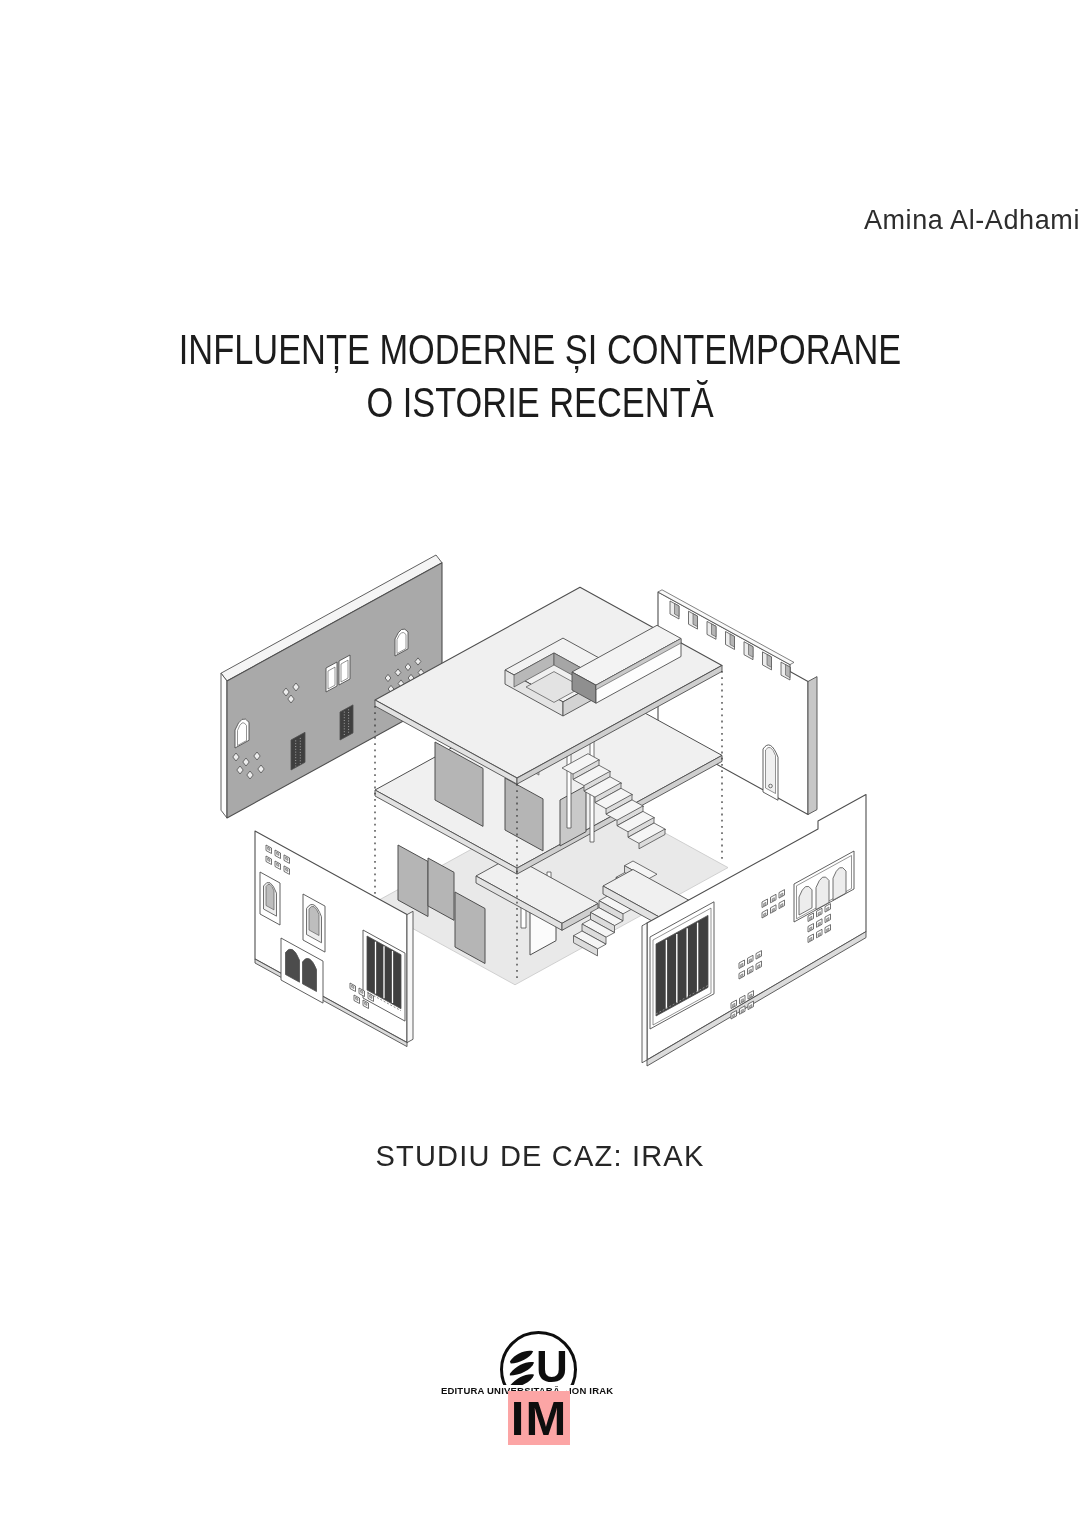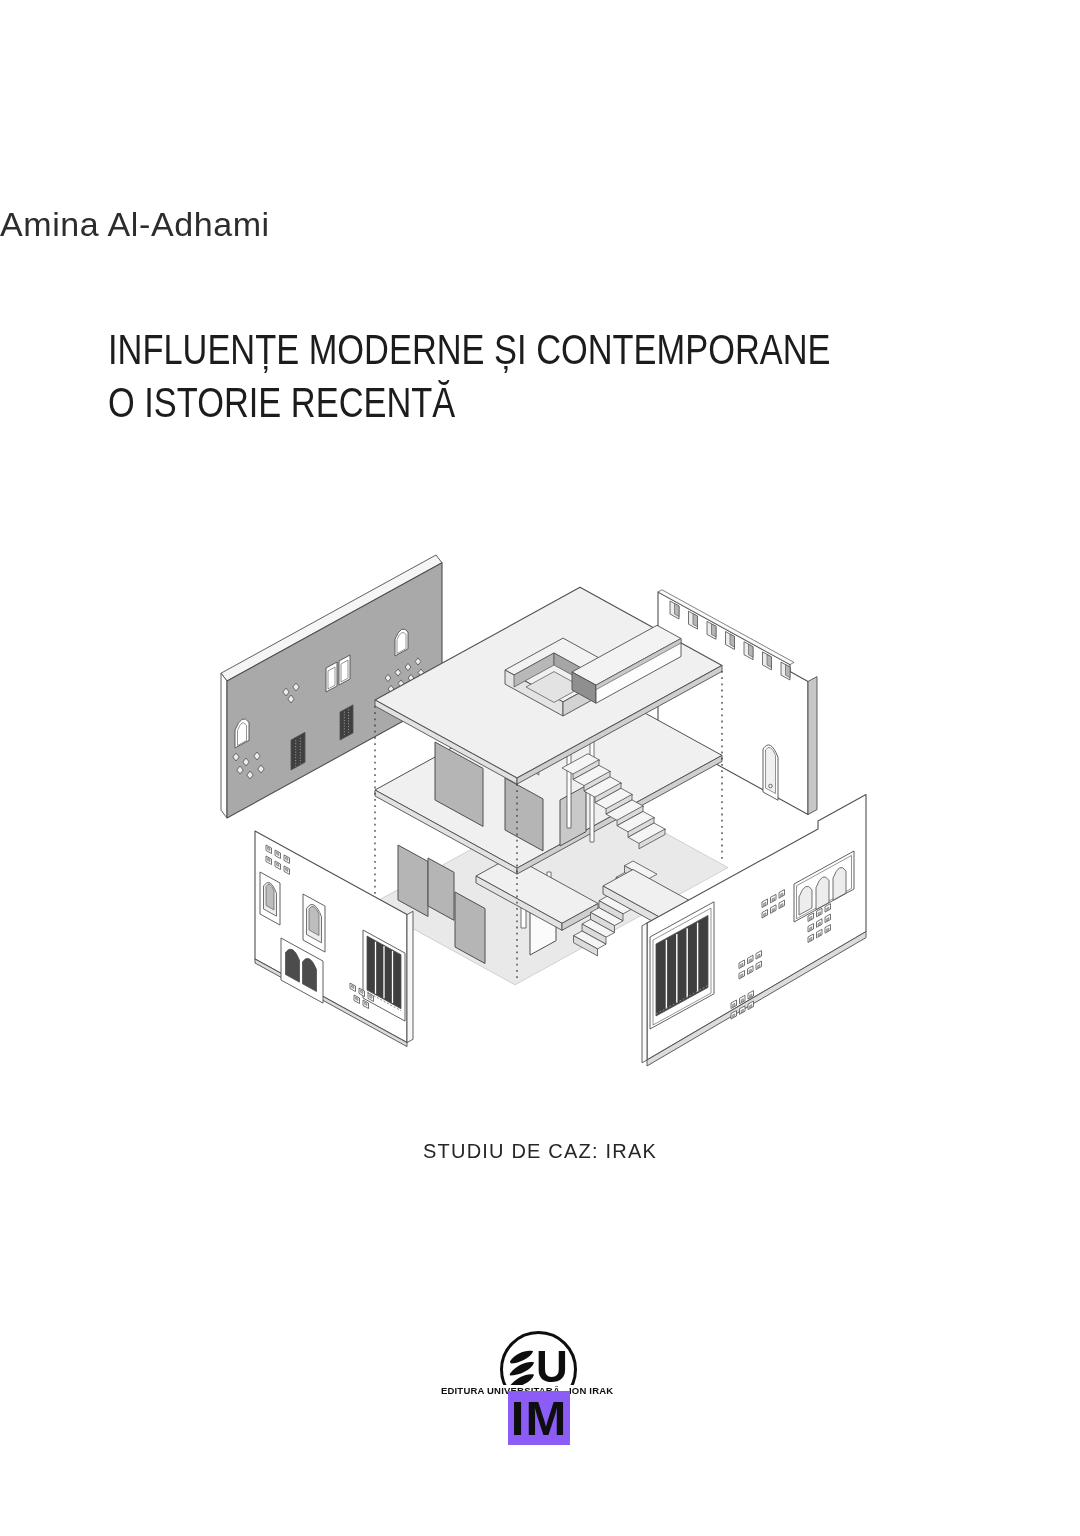--- a/index.html
+++ b/index.html
@@ -1,33 +1,33 @@
 <!DOCTYPE html>
 <html><head>
 <meta charset="utf-8">
 <style>
   html,body{margin:0;padding:0;}
   body{
     width:1080px;height:1536px;position:relative;background:#ffffff;
     font-family:"Liberation Sans",sans-serif;color:#1b1b1b;overflow:hidden;
   }
   .author{
-    position:absolute;left:0;top:205px;width:100%;text-align:left;
-    font-size:34px;letter-spacing:.6px;color:#2d2d2d;font-weight:400;
+    position:absolute;left:0;top:205px;width:100%;text-align:right;
+    font-size:27px;letter-spacing:.6px;color:#2d2d2d;font-weight:400;
   }
   .title{
-    position:absolute;left:0;top:323px;width:100%;color:#1c1c1c;
+    position:absolute;left:0;top:323px;width:100%;text-align:center;color:#1c1c1c;
   }
   .title-line{
     display:block;font-size:43px;line-height:53px;font-weight:500;
     transform:scaleX(0.8);transform-origin:50% 50%;white-space:nowrap;
   }
   .subtitle{
     position:absolute;left:0;top:1140px;width:100%;text-align:center;
-    font-size:20px;letter-spacing:1.2px;color:#262626;font-weight:400;
+    font-size:29px;letter-spacing:1.2px;color:#262626;font-weight:400;
   }
   .figure{position:absolute;left:0;top:0;width:1080px;height:1536px;}
   .figure svg{position:absolute;left:0;top:0;}
   
   .logo{position:absolute;left:410px;top:1325px;width:260px;height:130px;color:#0e0e0e;}
   .logo-circle{
     position:absolute;left:90px;top:6px;width:71px;height:71px;
     border:3.5px solid #0e0e0e;border-radius:50%;z-index:1;
   }
   .logo-u{
@@ -41,21 +41,21 @@
   }
   .logo-text-right{
     position:absolute;left:157px;top:60px;font-size:9.5px;font-weight:bold;
     letter-spacing:.2px;z-index:2;
   }
   .logo-text-left span,.logo-text-right span{background:#fff;padding:0 2px;}
   .logo-im{
     position:absolute;left:60px;top:69px;width:138px;text-align:center;
     font-size:49px;font-weight:bold;line-height:1;letter-spacing:1px;z-index:2;
   }
-  .logo-im span{background:#8b5cf6;padding:0 3px;}
+  .logo-im span{background:#fca5a5;padding:0 3px;}
 </style>
 </head>
 <body>
 
 <div class="figure">
   <svg id="axon" width="1080" height="1536" viewBox="0 0 1080 1536">
       <g>
         <polygon points="370.0,905.0 583.0,787.9 728.0,867.6 515.0,984.8" fill="#e9e9e9" stroke="#c6c6c6" stroke-width="0.8" stroke-linejoin="round"></polygon>
       </g>
       <g>

